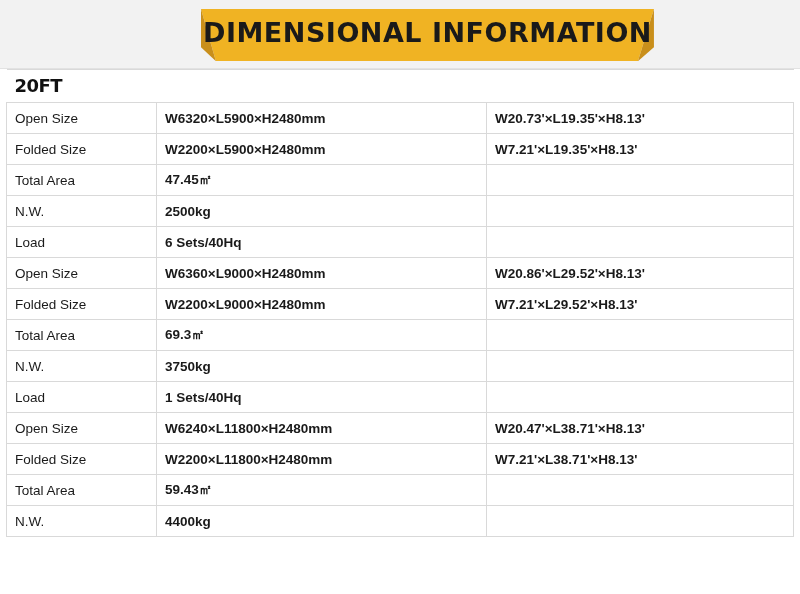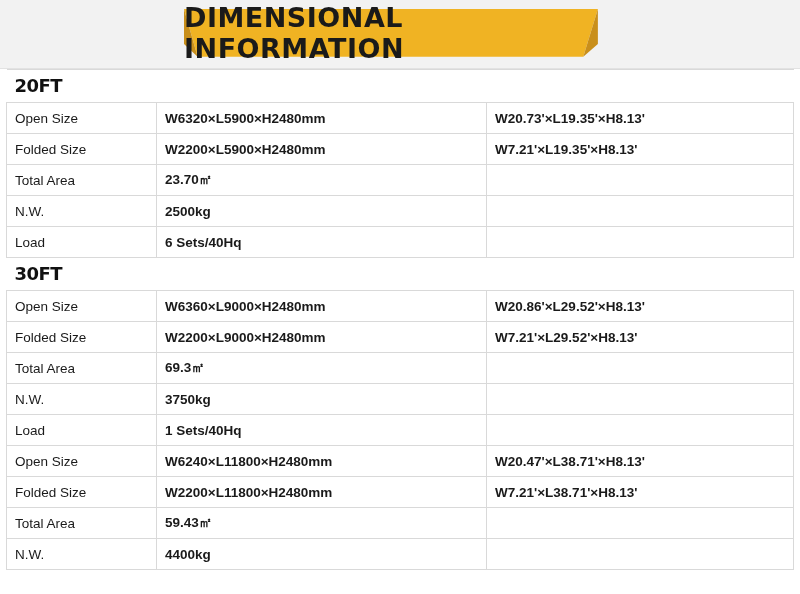--- a/index.html
+++ b/index.html
@@ -17,23 +17,23 @@
 
   
   .banner-wrap {
     position: relative;
     height: 68px;
     background: #f2f2f2;
     border-bottom: 1px solid #e2e2e2;
   }
   .banner {
     position: absolute;
-    left: 184px;
+    left: 201px;
     top: 9px;
-    width: 414px;
+    width: 453px;
     height: 49px;
   }
   .banner-shape {
     position: absolute;
     inset: 0;
   }
   .banner-title {
     position: absolute;
     inset: 0;
     display: flex;
@@ -120,37 +120,34 @@
         <td class="val">W6320×L5900×H2480mm</td>
         <td class="val">W20.73'×L19.35'×H8.13'</td>
       </tr>
       <tr>
         <td>Folded Size</td>
         <td class="val">W2200×L5900×H2480mm</td>
         <td class="val">W7.21'×L19.35'×H8.13'</td>
       </tr>
       <tr>
         <td>Total Area</td>
-        <td class="val">23.70㎡</td>
+        <td class="val">47.45㎡</td>
         <td class="val"></td>
       </tr>
       <tr>
         <td>N.W.</td>
         <td class="val">2500kg</td>
         <td class="val"></td>
       </tr>
       <tr>
         <td>Load</td>
         <td class="val">6 Sets/40Hq</td>
         <td class="val"></td>
       </tr>
 
-      <tr class="group-row">
-        <td colspan="3"><span class="group-title">30FT</span></td>
-      </tr>
       <tr>
         <td>Open Size</td>
         <td class="val">W6360×L9000×H2480mm</td>
         <td class="val">W20.86'×L29.52'×H8.13'</td>
       </tr>
       <tr>
         <td>Folded Size</td>
         <td class="val">W2200×L9000×H2480mm</td>
         <td class="val">W7.21'×L29.52'×H8.13'</td>
       </tr>

